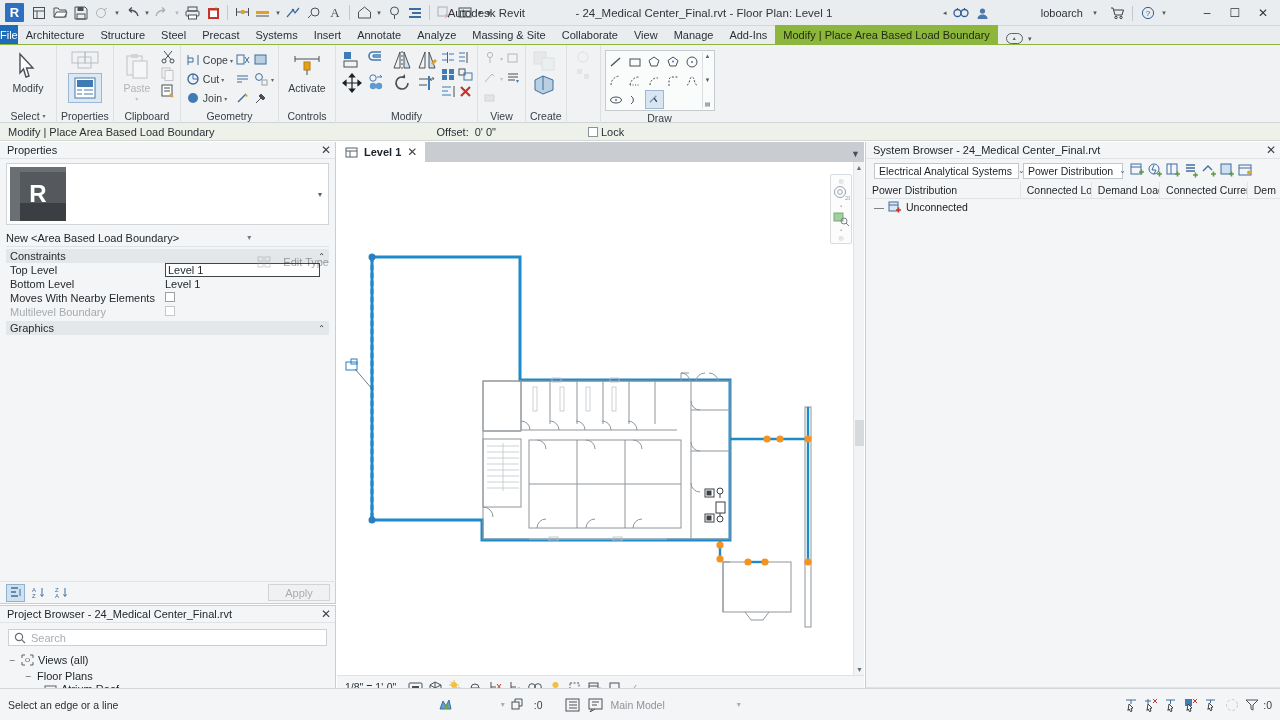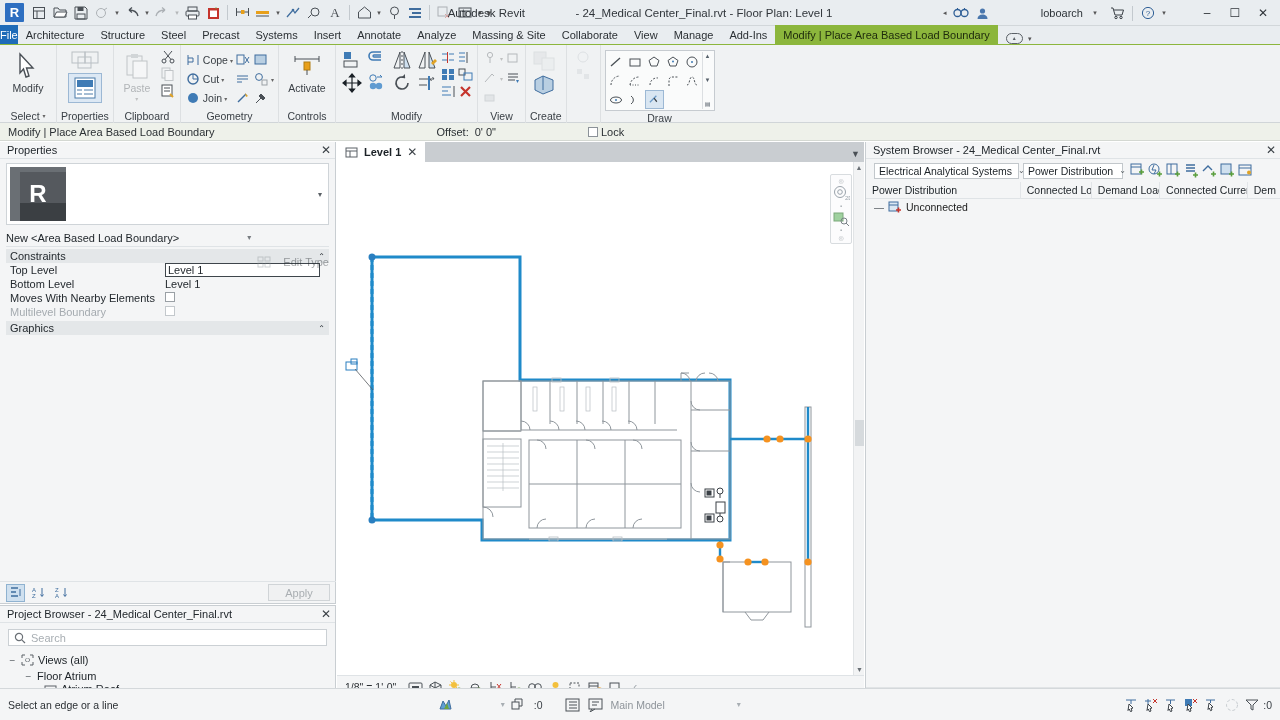--- a/index.html
+++ b/index.html
@@ -1065,21 +1065,21 @@
       <div class="tnode" style="padding-left:8px;">
         <span class="exp">−</span>
         <svg width="13" height="12" viewBox="0 0 13 12">
             <path d="M1 1h3M1 1v3M12 1H9M12 1v3M1 11h3M1 11V8M12 11H9M12 11V8" stroke="#5a6066" fill="none"></path>
             <text x="6.5" y="8" font-size="7" fill="#5a6066" text-anchor="middle" font-family="Liberation Serif">O</text>
           </svg>
         <span>Views (all)</span>
       </div>
       <div class="tnode" style="padding-left:24px;">
         <span class="exp">−</span>
-        <span>Floor Atrium</span>
+        <span>Floor Plans</span>
       </div>
       <div class="tnode" style="padding-left:44px;overflow:hidden;height:10px;">
         <svg width="13" height="11" viewBox="0 0 13 11">
             <rect x="1" y="2" width="11" height="8" fill="none" stroke="#5a6066"></rect>
             <line x1="1" y1="4.5" x2="12" y2="4.5" stroke="#5a6066"></line>
             <line x1="5" y1="4.5" x2="5" y2="10" stroke="#5a6066"></line>
           </svg>
         <span>Atrium Roof</span>
       </div>
       <div class="tscroll">

